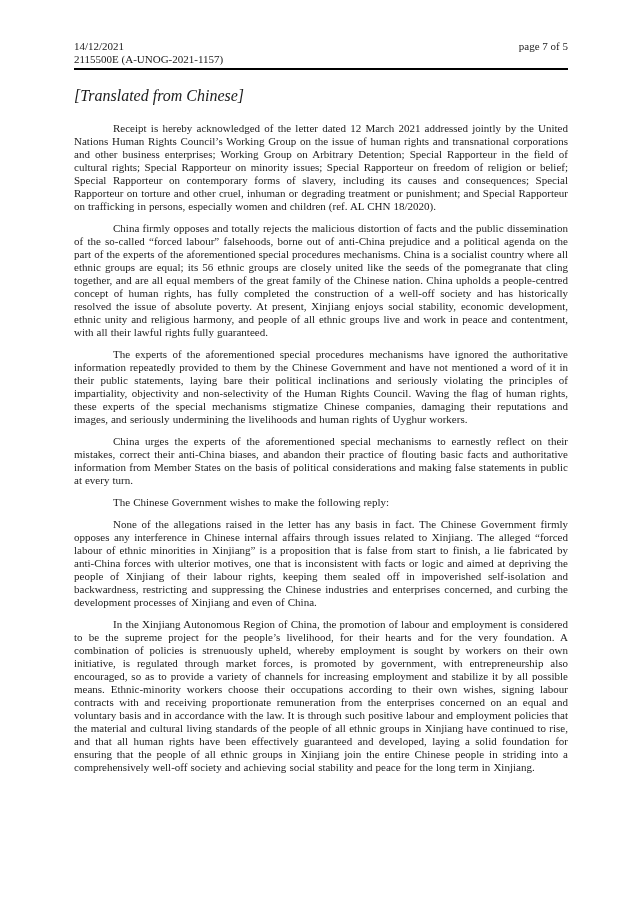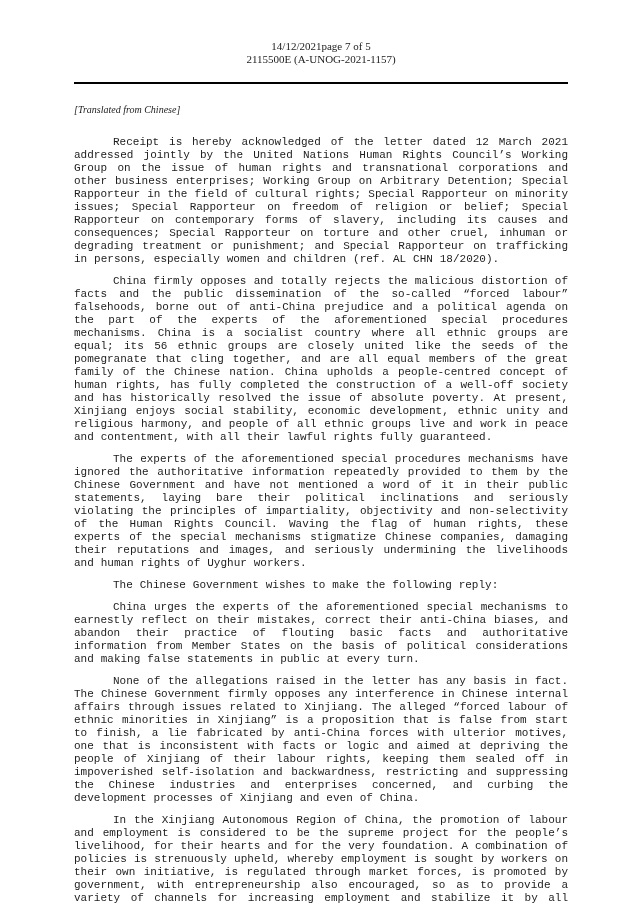--- a/index.html
+++ b/index.html
@@ -17,47 +17,46 @@
     overflow: hidden;
   }
   .content {
     position: absolute;
     left: 74px;
     top: 40px;
     width: 494px;
   }
   .header-row {
     display: flex;
-    justify-content: center;
+    justify-content: space-between;
     align-items: baseline;
     font-size: 11px;
     line-height: 13px;
     white-space: nowrap;
   }
   .header-rule {
     border-bottom: 2px solid #000000;
-    padding-bottom: 16px;
+    padding-bottom: 2px;
   }
   .translated {
     margin-top: 19px;
-    font-size: 10px;
+    font-size: 16px;
     line-height: 13px;
     font-style: italic;
   }
   .body-text {
     margin-top: 20px;
   }
   .para {
     font-size: 11px;
     line-height: 13px;
     text-align: justify;
     text-indent: 39px;
     margin-bottom: 9px;
     word-spacing: 0.3px;
-    font-family: Liberation Mono, monospace;
   }
   .para:last-child { margin-bottom: 16px; }
 </style>
 </head>
 <body>
 
 <div class="page">
   <div class="content">
 
     <div class="header-row">
@@ -68,20 +67,20 @@
     <div class="header-row header-rule">
       <span>2115500E (A-UNOG-2021-1157)</span>
     </div>
 
     <div class="translated">[Translated from Chinese]</div>
 
     <div class="body-text">
       <p class="para">Receipt is hereby acknowledged of the letter dated 12 March 2021 addressed jointly by the United Nations Human Rights Council’s Working Group on the issue of human rights and transnational corporations and other business enterprises; Working Group on Arbitrary Detention; Special Rapporteur in the field of cultural rights; Special Rapporteur on minority issues; Special Rapporteur on freedom of religion or belief; Special Rapporteur on contemporary forms of slavery, including its causes and consequences; Special Rapporteur on torture and other cruel, inhuman or degrading treatment or punishment; and Special Rapporteur on trafficking in persons, especially women and children (ref. AL CHN 18/2020).</p>
       <p class="para">China firmly opposes and totally rejects the malicious distortion of facts and the public dissemination of the so-called “forced labour” falsehoods, borne out of anti-China prejudice and a political agenda on the part of the experts of the aforementioned special procedures mechanisms. China is a socialist country where all ethnic groups are equal; its 56 ethnic groups are closely united like the seeds of the pomegranate that cling together, and are all equal members of the great family of the Chinese nation. China upholds a people-centred concept of human rights, has fully completed the construction of a well-off society and has historically resolved the issue of absolute poverty. At present, Xinjiang enjoys social stability, economic development, ethnic unity and religious harmony, and people of all ethnic groups live and work in peace and contentment, with all their lawful rights fully guaranteed.</p>
       <p class="para">The experts of the aforementioned special procedures mechanisms have ignored the authoritative information repeatedly provided to them by the Chinese Government and have not mentioned a word of it in their public statements, laying bare their political inclinations and seriously violating the principles of impartiality, objectivity and non-selectivity of the Human Rights Council. Waving the flag of human rights, these experts of the special mechanisms stigmatize Chinese companies, damaging their reputations and images, and seriously undermining the livelihoods and human rights of Uyghur workers.</p>
+      <p class="para">China urges the experts of the aforementioned special mechanisms to earnestly reflect on their mistakes, correct their anti-China biases, and abandon their practice of flouting basic facts and authoritative information from Member States on the basis of political considerations and making false statements in public at every turn.</p>
       <p class="para">The Chinese Government wishes to make the following reply:</p>
-      <p class="para">China urges the experts of the aforementioned special mechanisms to earnestly reflect on their mistakes, correct their anti-China biases, and abandon their practice of flouting basic facts and authoritative information from Member States on the basis of political considerations and making false statements in public at every turn.</p>
       <p class="para">None of the allegations raised in the letter has any basis in fact. The Chinese Government firmly opposes any interference in Chinese internal affairs through issues related to Xinjiang. The alleged “forced labour of ethnic minorities in Xinjiang” is a proposition that is false from start to finish, a lie fabricated by anti-China forces with ulterior motives, one that is inconsistent with facts or logic and aimed at depriving the people of Xinjiang of their labour rights, keeping them sealed off in impoverished self-isolation and backwardness, restricting and suppressing the Chinese industries and enterprises concerned, and curbing the development processes of Xinjiang and even of China.</p>
       <p class="para">In the Xinjiang Autonomous Region of China, the promotion of labour and employment is considered to be the supreme project for the people’s livelihood, for their hearts and for the very foundation. A combination of policies is strenuously upheld, whereby employment is sought by workers on their own initiative, is regulated through market forces, is promoted by government, with entrepreneurship also encouraged, so as to provide a variety of channels for increasing employment and stabilize it by all possible means. Ethnic-minority workers choose their occupations according to their own wishes, signing labour contracts with and receiving proportionate remuneration from the enterprises concerned on an equal and voluntary basis and in accordance with the law. It is through such positive labour and employment policies that the material and cultural living standards of the people of all ethnic groups in Xinjiang have continued to rise, and that all human rights have been effectively guaranteed and developed, laying a solid foundation for ensuring that the people of all ethnic groups in Xinjiang join the entire Chinese people in striding into a comprehensively well-off society and achieving social stability and peace for the long term in Xinjiang.</p>
     </div>
 
   </div>
 </div>
 
 </body></html>

